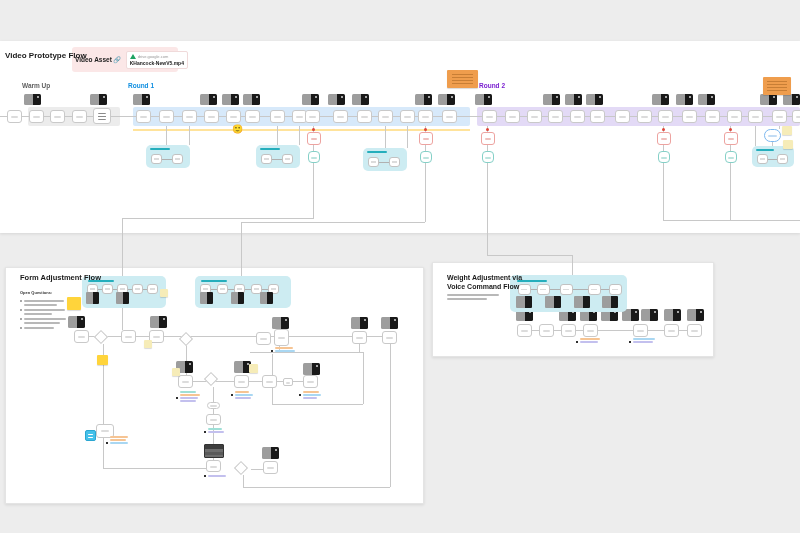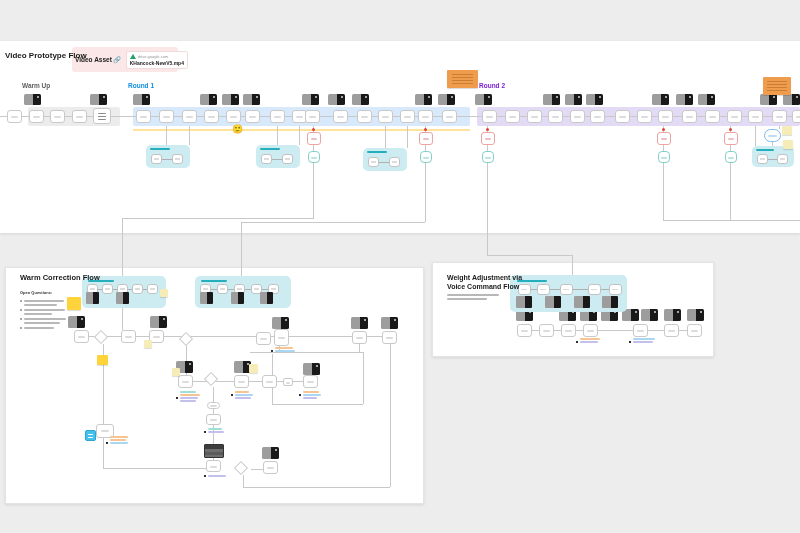--- a/index.html
+++ b/index.html
@@ -364,17 +364,17 @@
     <div class="it dot" style="left: 312px; top: 128px; width: 3px; height: 3px; background: rgb(224, 68, 56);"></div>
     <div class="it dot" style="left: 424px; top: 128px; width: 3px; height: 3px; background: rgb(224, 68, 56);"></div>
     <div class="it dot" style="left: 486px; top: 128px; width: 3px; height: 3px; background: rgb(224, 68, 56);"></div>
     <div class="it dot" style="left: 662px; top: 128px; width: 3px; height: 3px; background: rgb(224, 68, 56);"></div>
     <div class="it dot" style="left: 729px; top: 128px; width: 3px; height: 3px; background: rgb(224, 68, 56);"></div>
     <div class="it emoji" style="left: 232px; top: 125px; font-size: 9px;">🙂</div>
     <div class="it lbl" style="left: 5px; top: 52px; font-size: 8px; color: rgb(26, 26, 26);">Video Prototype Flow</div>
     <div class="it lbl" style="left: 22px; top: 83px; font-size: 6.5px; color: rgb(95, 95, 95);">Warm Up</div>
     <div class="it lbl" style="left: 128px; top: 83px; font-size: 6.5px; color: rgb(15, 142, 224);">Round 1</div>
     <div class="it lbl" style="left: 479px; top: 83px; font-size: 6.5px; color: rgb(122, 31, 208);">Round 2</div>
-    <div class="it lbl" style="left: 20px; top: 274px; font-size: 7.5px; color: rgb(26, 26, 26);">Warm Correction Flow</div>
+    <div class="it lbl" style="left: 20px; top: 274px; font-size: 7.5px; color: rgb(26, 26, 26);">Form Adjustment Flow</div>
     <div class="it lbl" style="left: 20px; top: 291px; font-size: 4px; color: rgb(51, 51, 51);">Open Questions:</div>
     <div class="it lbl" style="left: 447px; top: 274px; font-size: 7px; color: rgb(26, 26, 26);">Weight Adjustment via</div>
     <div class="it lbl" style="left: 447px; top: 283px; font-size: 7px; color: rgb(26, 26, 26);">Voice Command Flow</div>
   </div>
 
 </body></html>

